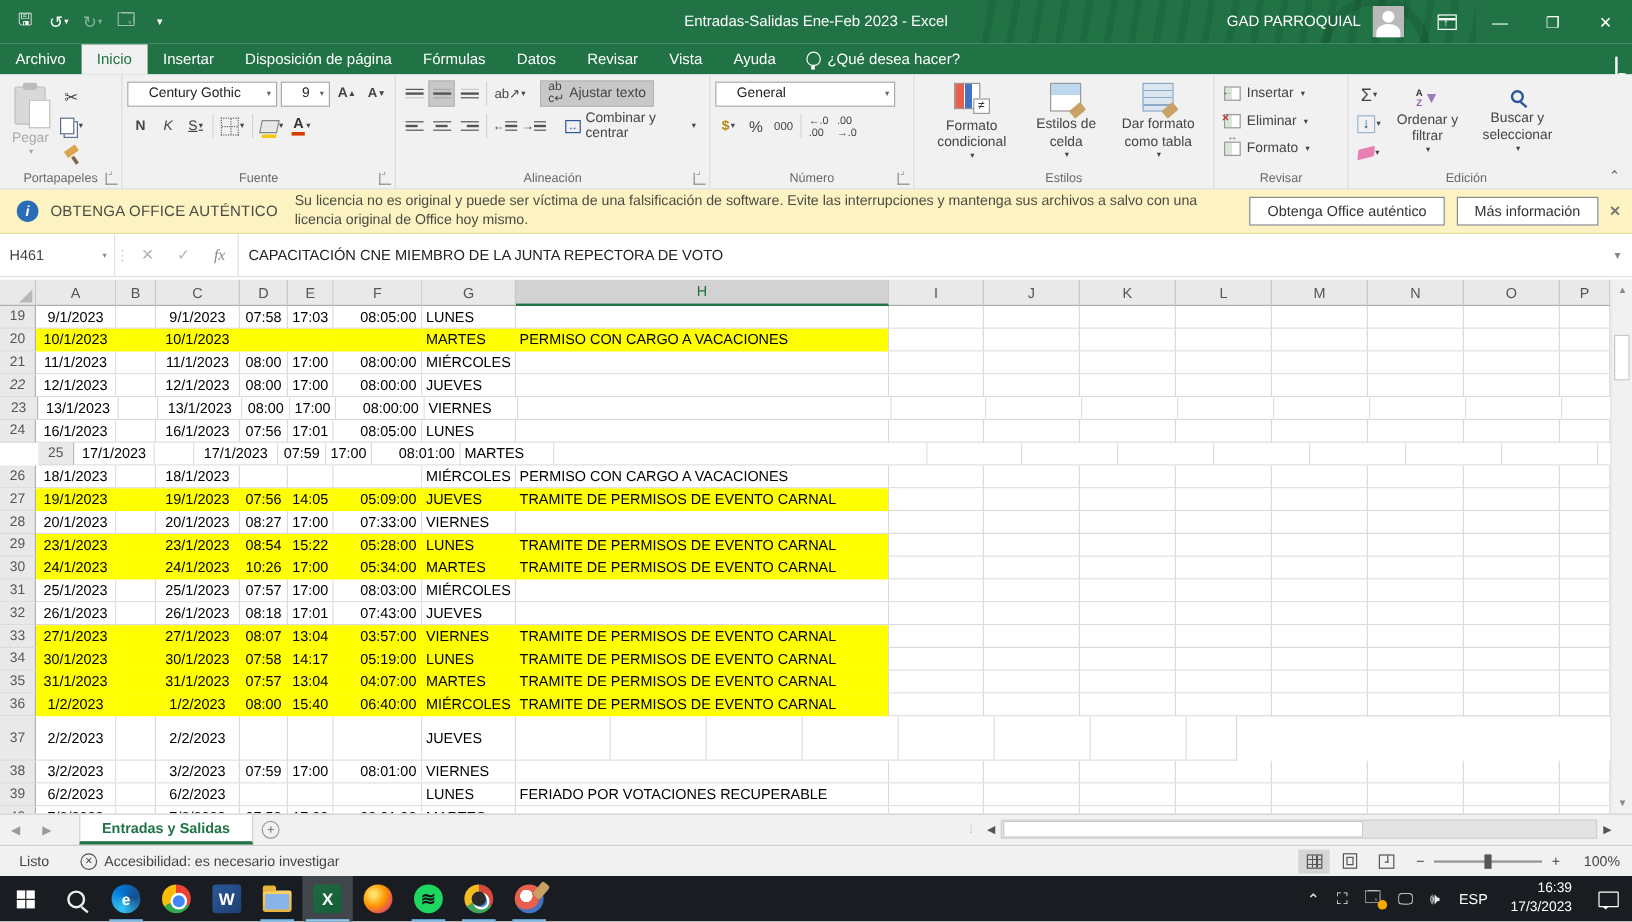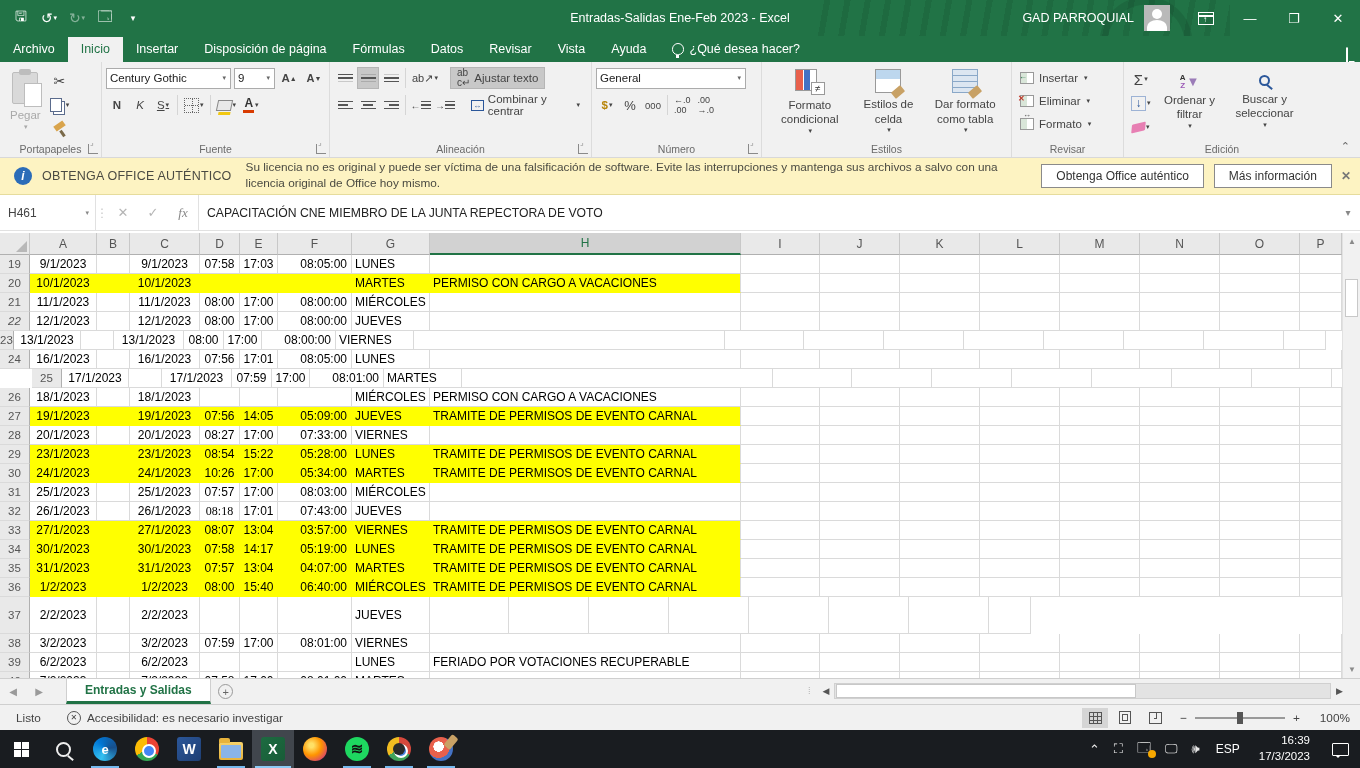--- a/index.html
+++ b/index.html
@@ -56,21 +56,21 @@
     border-left:1px solid #8a8a8a; border-bottom:1px solid #8a8a8a; }
   .launcher::after { content:"⌟"; position:absolute; left:1px; top:-6px; font-size:8px; color:#8a8a8a;}
   .bigbtn { display:flex; flex-direction:column; align-items:center; justify-content:center;
     padding:2px 6px; height:72px; text-align:center; line-height:1.25; }
   .rrow { display:flex; align-items:center; height:24px; gap:1px; }
   .sbtn { display:flex; align-items:center; justify-content:center; min-width:22px; height:22px;
     padding:0 2px; border:1px solid transparent; }
   .sbtn.pressed { background:#c8c8c8; border-color:#b5b5b5; }
   .sep-v { width:1px; height:20px; background:#d5d5d5; margin:0 2px; }
   .combo { background:#fff; border:1px solid #ababab; height:21px; display:flex;
-    align-items:center; font-size:11.5px; padding-left:3px; color:#222; }
+    align-items:center; font-size:11.5px; padding-left:17px; color:#222; }
   .combo .drop { margin-left:auto; margin-right:4px; color:#666; }
   
   .clipboard { width:26px; height:32px; background:#d9d9d9; border:1px solid #bdbdbd; border-radius:2px; position:relative; }
   .clipboard::before { content:""; position:absolute; left:6px; top:-4px; width:12px; height:6px; background:#bdbdbd; border-radius:2px;}
   .clipboard::after { content:""; position:absolute; right:-5px; bottom:-4px; width:16px; height:22px; background:#fff; border:1px solid #bdbdbd;}
   .ic { font-size:14px; line-height:1; }
   .ic-copy { width:12px; height:14px; border:1px solid #5a6b8c; background:#fff; box-shadow:3px 3px 0 -1px #fff, 3px 3px 0 0 #5a6b8c; margin-right:3px;}
   .ic-brush { width:13px; height:13px; position:relative;}
   .ic-brush::before{content:""; position:absolute; left:1px; top:0; width:11px; height:6px; background:#d9a44c; transform:rotate(-35deg);}
   .ic-brush::after{content:""; position:absolute; left:8px; top:7px; width:3px; height:7px; background:#7a6a4a; transform:rotate(-35deg);}
@@ -654,21 +654,21 @@
           <div class="gcell " style="width: 79px; height: 100%;"></div>
           <div class="gcell " style="width: 80px; height: 100%;"></div>
           <div class="gcell " style="width: 80px; height: 100%;"></div>
           <div class="gcell " style="width: 80px; height: 100%;"></div>
           <div class="gcell " style="width: 80px; height: 100%;"></div>
           <div class="gcell " style="width: 80px; height: 100%;"></div>
           <div class="gcell " style="width: 80px; height: 100%;"></div>
           <div class="gcell " style="width: 42px; height: 100%;"></div>
         </div>
         <div class="grow" style="height: 19px;">
-          <div class="gcell num" style="width: 14px; height: 100%;">23</div>
+          <div class="gcell num" style="width: 32px; height: 100%;">23</div>
           <div class="gcell ctr" style="width: 67px; height: 100%;">13/1/2023</div>
           <div class="gcell " style="width: 33px; height: 100%;"></div>
           <div class="gcell ctr" style="width: 70px; height: 100%;">13/1/2023</div>
           <div class="gcell ctr" style="width: 40px; height: 100%;">08:00</div>
           <div class="gcell ctr" style="width: 38px; height: 100%;">17:00</div>
           <div class="gcell rgt" style="width: 74px; height: 100%;">08:00:00</div>
           <div class="gcell " style="width: 78px; height: 100%;">VIERNES</div>
           <div class="gcell " style="width: 311px; height: 100%;"></div>
           <div class="gcell " style="width: 79px; height: 100%;"></div>
           <div class="gcell " style="width: 80px; height: 100%;"></div>
@@ -829,21 +829,21 @@
           <div class="gcell " style="width: 80px; height: 100%;"></div>
           <div class="gcell " style="width: 80px; height: 100%;"></div>
           <div class="gcell " style="width: 80px; height: 100%;"></div>
           <div class="gcell " style="width: 42px; height: 100%;"></div>
         </div>
         <div class="grow" style="height: 19px;">
           <div class="gcell num" style="width: 30px; height: 100%;">32</div>
           <div class="gcell ctr" style="width: 67px; height: 100%;">26/1/2023</div>
           <div class="gcell " style="width: 33px; height: 100%;"></div>
           <div class="gcell ctr" style="width: 70px; height: 100%;">26/1/2023</div>
-          <div class="gcell ctr" style="width: 40px; height: 100%; font-family: Liberation Serif, serif;">08:18</div>
+          <div class="gcell ctr" style="width: 40px; height: 100%;">08:18</div>
           <div class="gcell ctr" style="width: 38px; height: 100%;">17:01</div>
           <div class="gcell rgt" style="width: 74px; height: 100%;">07:43:00</div>
           <div class="gcell " style="width: 78px; height: 100%;">JUEVES</div>
           <div class="gcell " style="width: 311px; height: 100%;"></div>
           <div class="gcell " style="width: 79px; height: 100%;"></div>
           <div class="gcell " style="width: 80px; height: 100%;"></div>
           <div class="gcell " style="width: 80px; height: 100%;"></div>
           <div class="gcell " style="width: 80px; height: 100%;"></div>
           <div class="gcell " style="width: 80px; height: 100%;"></div>
           <div class="gcell " style="width: 80px; height: 100%;"></div>

